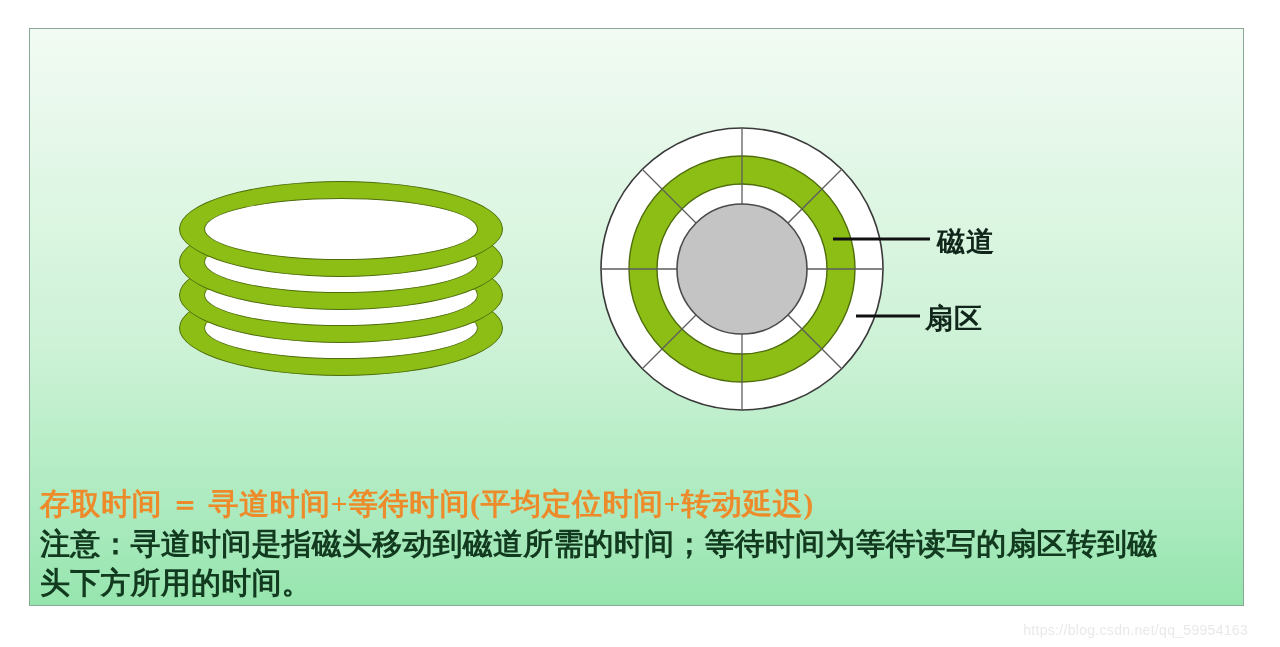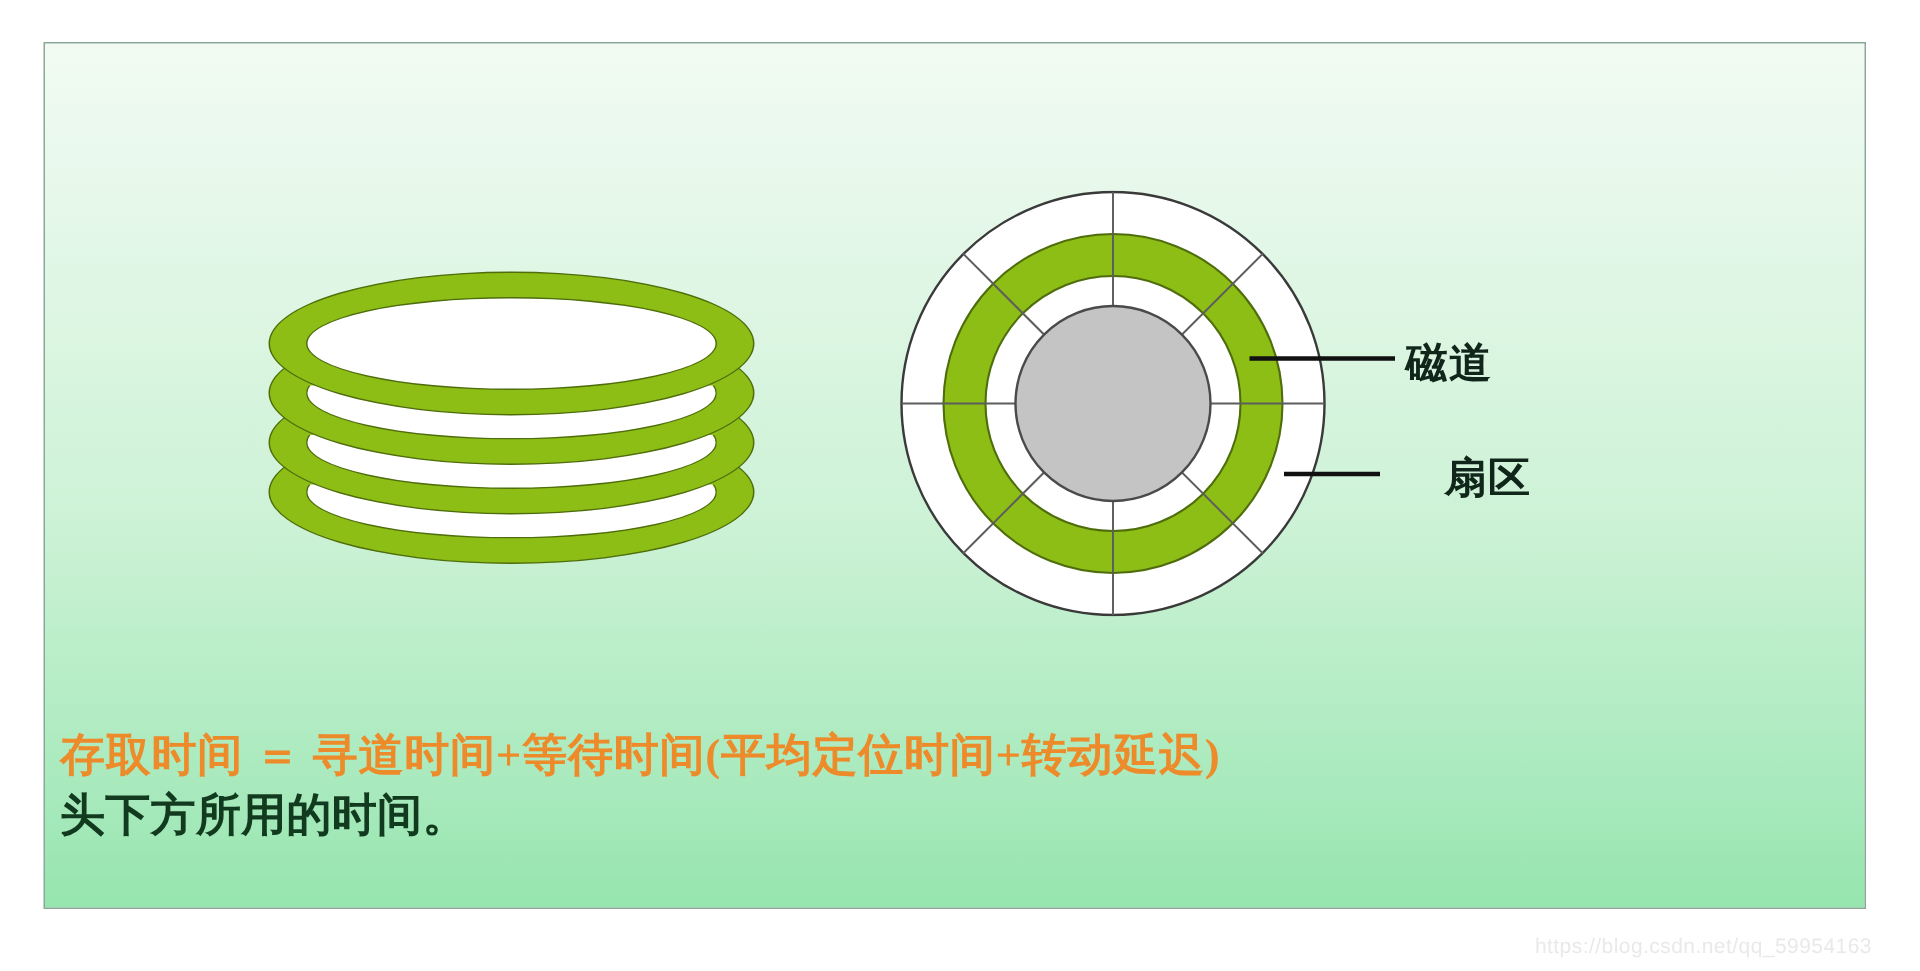--- a/index.html
+++ b/index.html
@@ -89,21 +89,21 @@
   .callout-label {
     position: absolute;
     font-family: "Liberation Sans", "DejaVu Sans", sans-serif;
     font-size: 28px;
     font-weight: bold;
     color: #10261a;
     letter-spacing: 1px;
     white-space: nowrap;
   }
   #label-track  { left: 907px; top: 194px; }
-  #label-sector { left: 933px; top: 271px; }
+  #label-sector { left: 895px; top: 271px; }
 
   
   #caption {
     position: absolute;
     left: 10px;
     top: 455px;
     width: 1195px;
   }
   #caption-formula {
     font-family: "Liberation Serif", "DejaVu Serif", serif;
@@ -184,20 +184,21 @@
     <svg style="position:absolute; left:0; top:0; width:1215px; height:578px; pointer-events:none;">
       <line x1="803" y1="210" x2="900" y2="210" stroke="#111111" stroke-width="3"></line>
       <line x1="826" y1="287" x2="890" y2="287" stroke="#111111" stroke-width="3"></line>
     </svg>
 
     <div class="callout-label" id="label-track">磁道</div>
     <div class="callout-label" id="label-sector">扇区</div>
 
     <div id="caption">
       <div id="caption-formula">存取时间 ＝ 寻道时间+等待时间(平均定位时间+转动延迟)</div>
+      <div id="caption-note">注意：寻道时间是指磁头移动到磁道所需的时间；等待时间为等待读写的扇区转到磁</div>
       <div id="caption-note" class="note2" style="font-family:Liberation Serif, serif;font-size:30px;font-weight:bold;color:#123a1f;line-height:1.33;">头下方所用的时间。</div>
     </div>
 
   </div>
 
   <div id="watermark">https://blog.csdn.net/qq_59954163</div>
 
 </div>
 
 </body></html>

